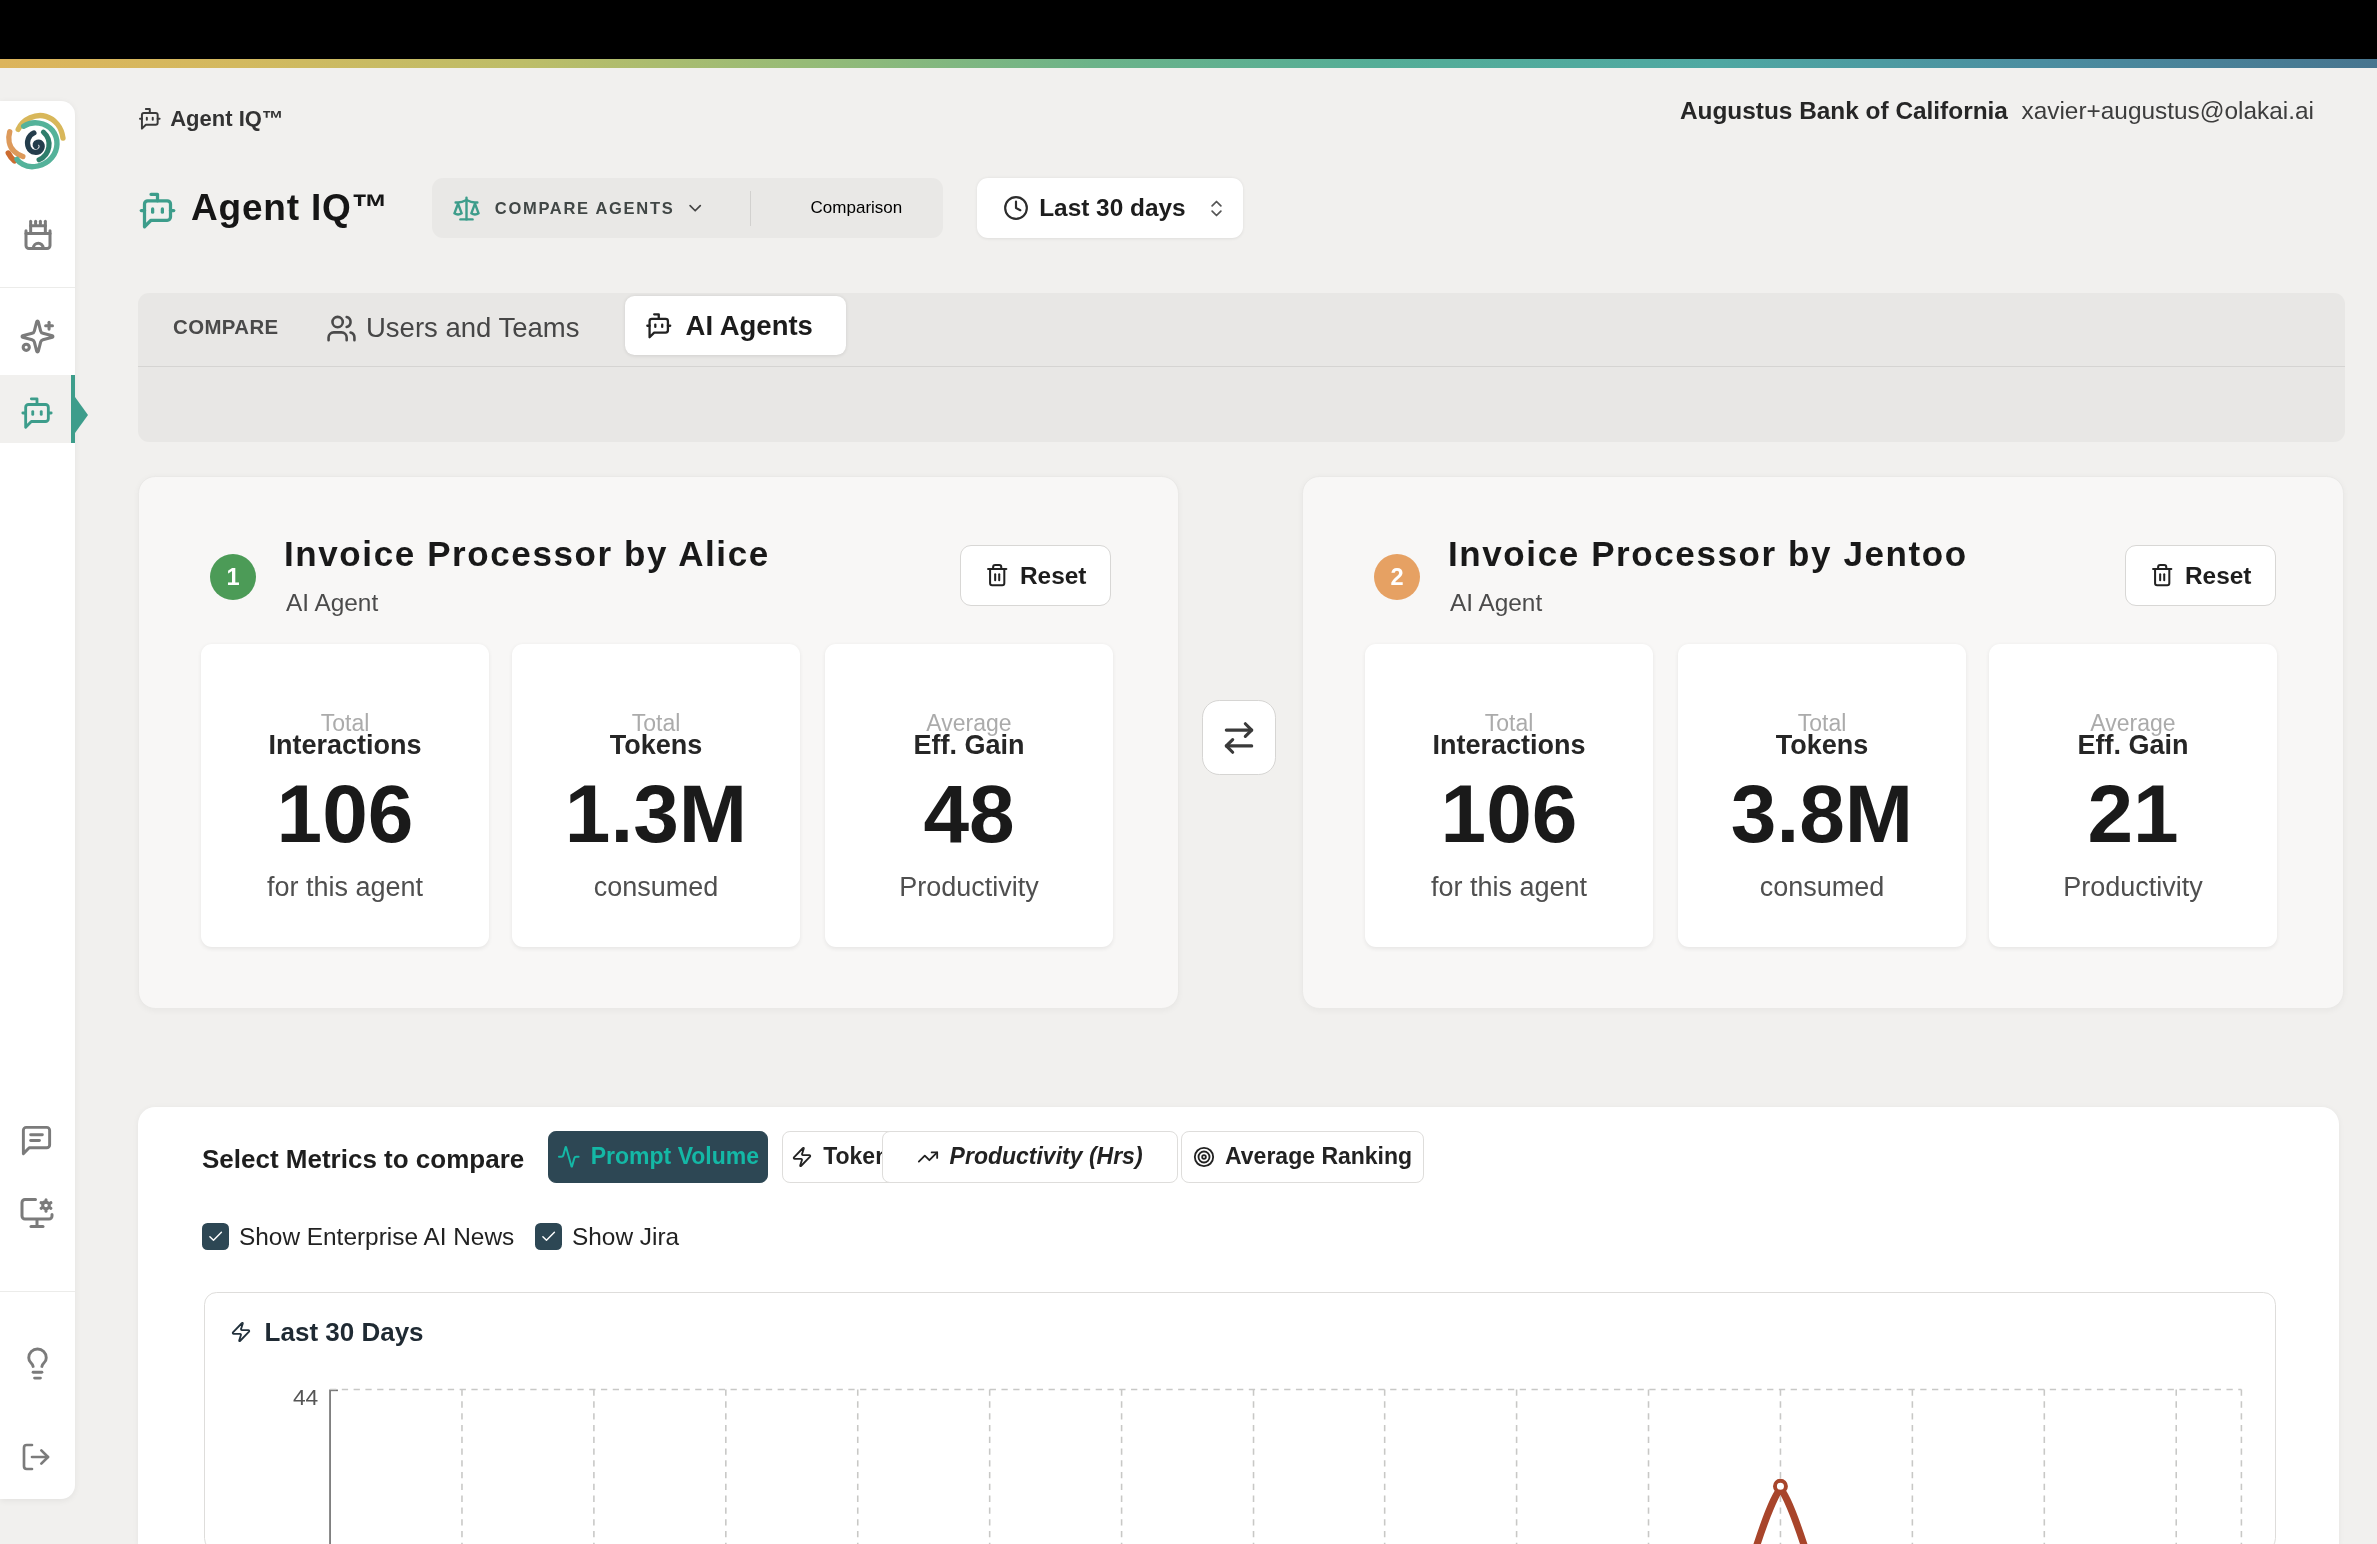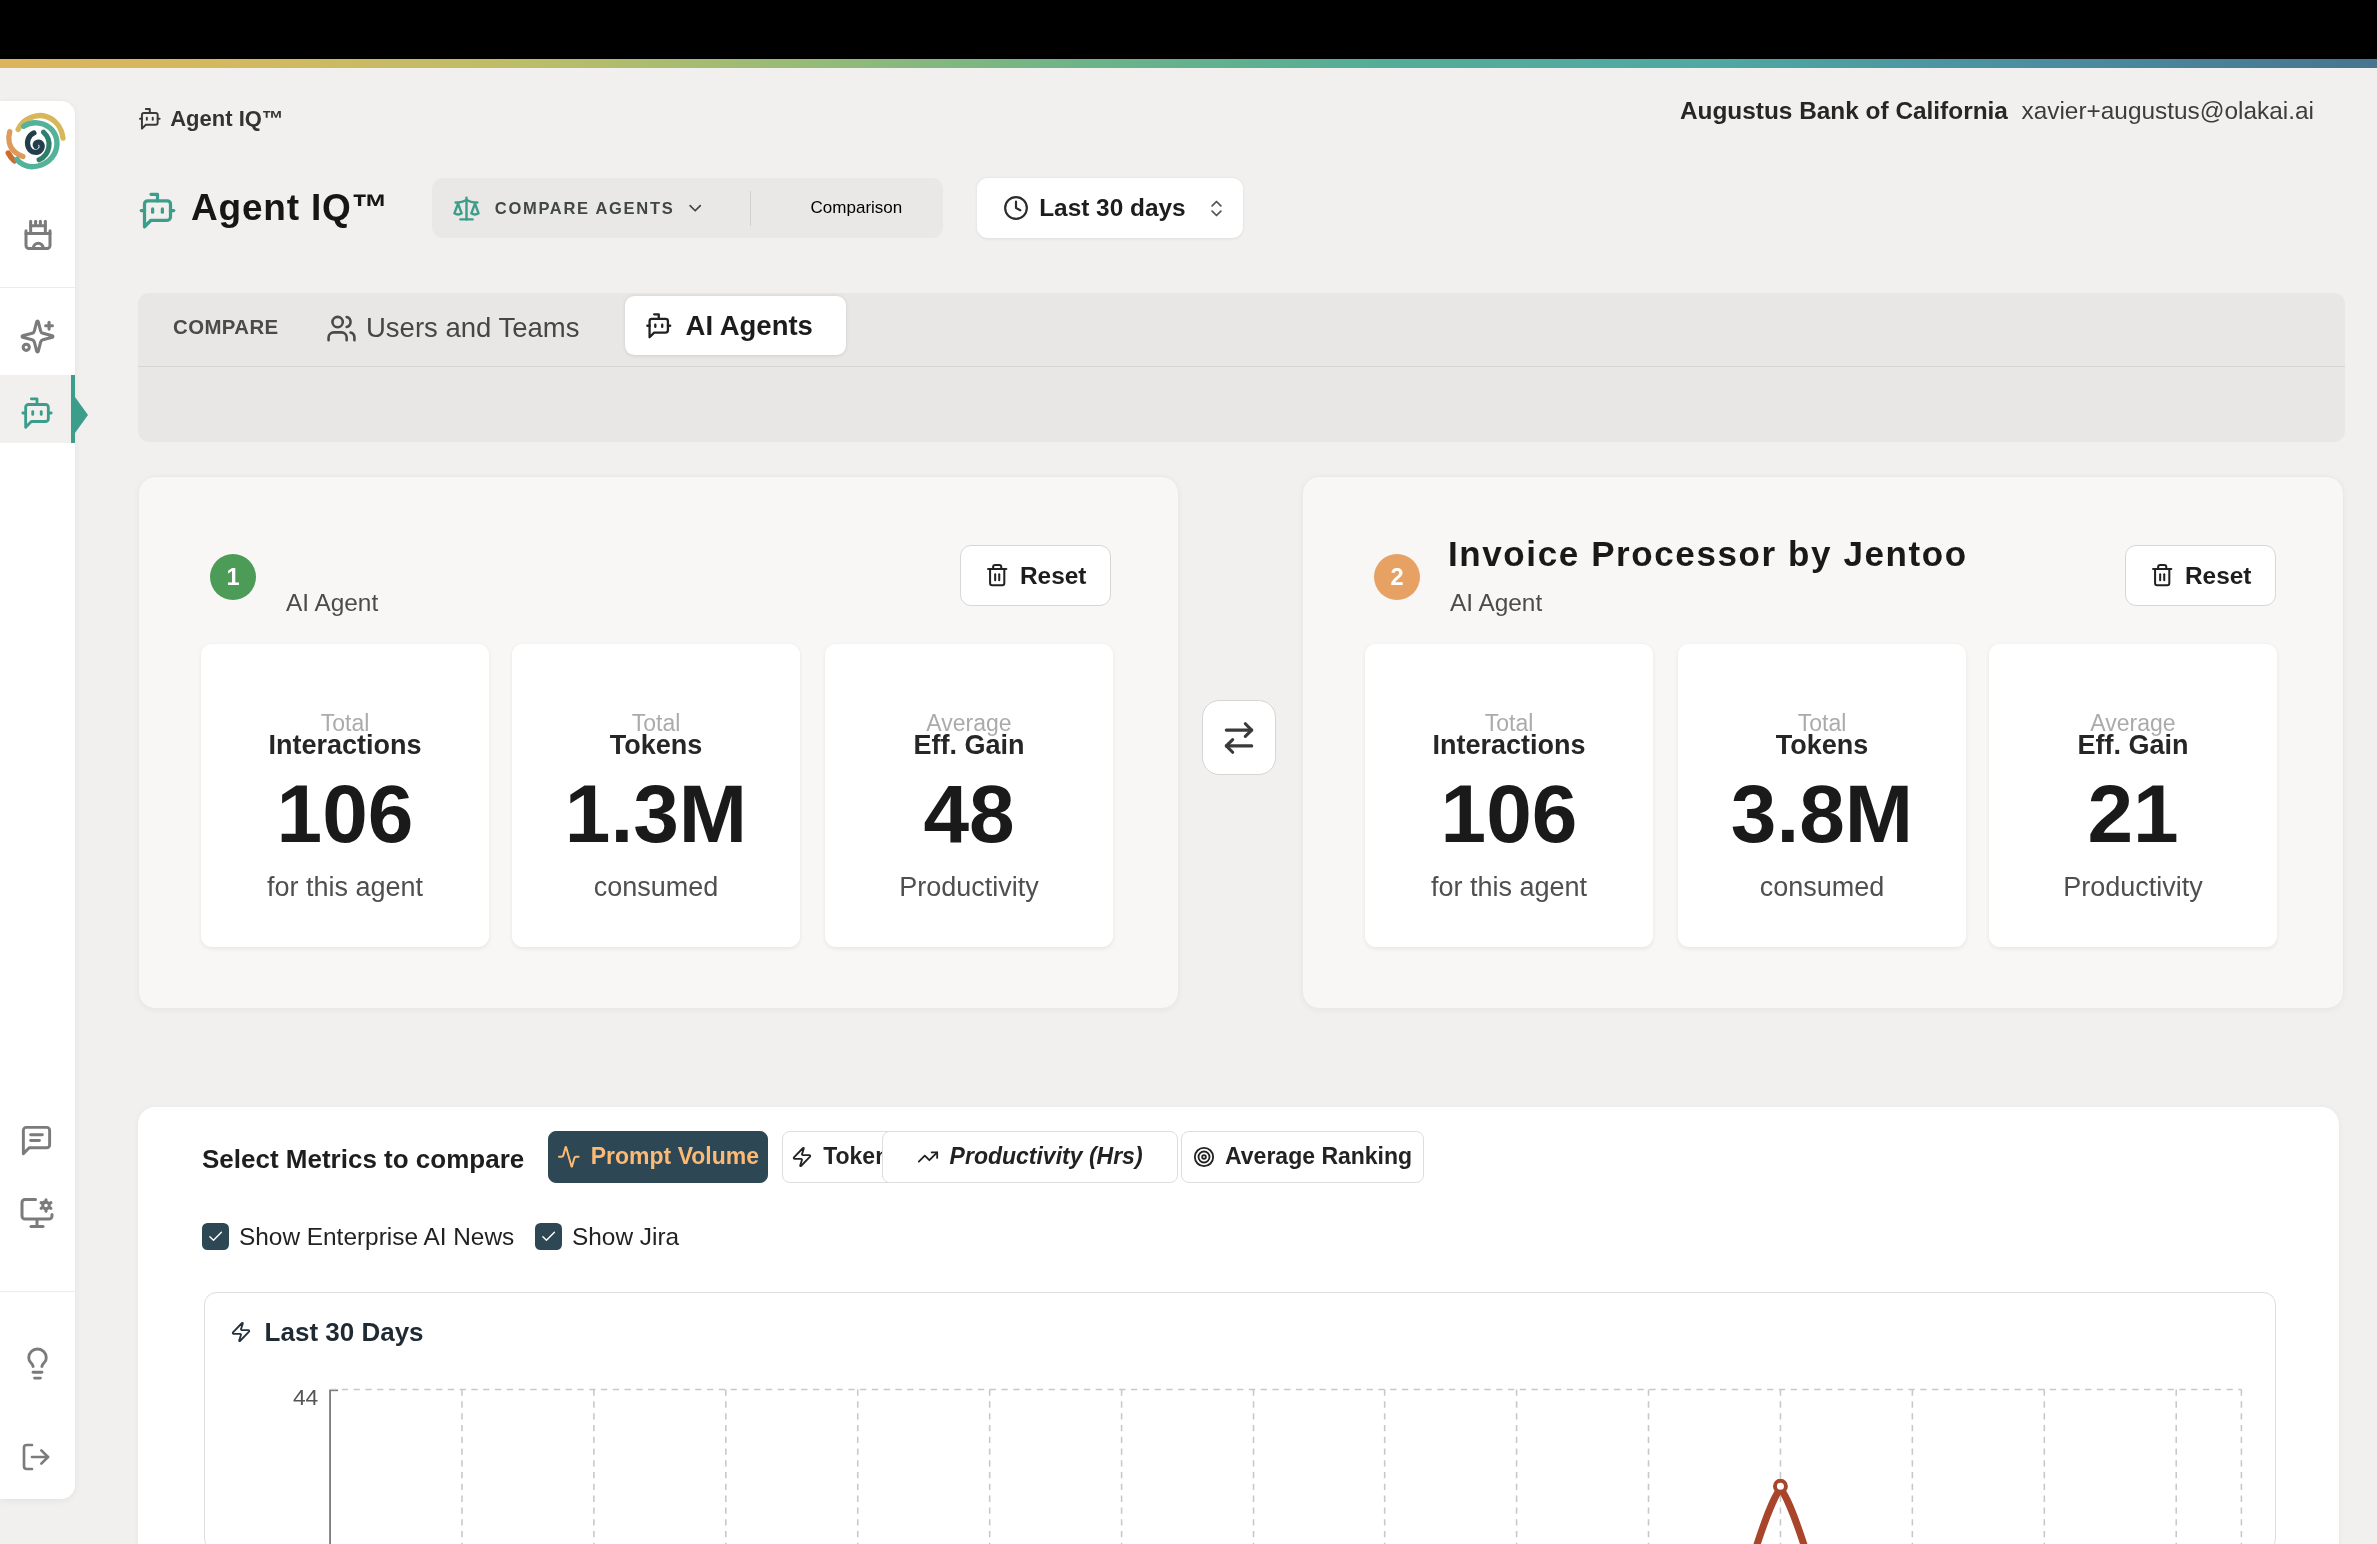--- a/index.html
+++ b/index.html
@@ -165,20 +165,21 @@
         <path d="M15 11v2"></path>
         <path d="M20 12h2"></path>
     </svg>
     <span style="margin-left:13.4px; font-size:27.5px; font-weight:bold; color:#1c1c1c;">AI Agents</span>
   </div>
   <div class="abs" style="left:0; top:73px; width:2207px; border-top:1.6px solid #d5d4d2;"></div>
 </div>
 
 <div class="abs" style="left:138px; top:476px; width:1041px; height:533px; background:#f8f7f6; border:1.6px solid #eae9e7; border-radius:17.3px; box-shadow:0 1.6px 6.3px rgba(0,0,0,0.04);">
   <div class="abs" style="left:71px; top:77px; width:46px; height:46px; border-radius:50%; background:#4c9b57; color:#fff; font-size:23.6px; font-weight:bold; display:flex; align-items:center; justify-content:center;">1</div>
+  <div class="abs" style="left:145px; top:57px; font-size:35px; font-weight:bold; letter-spacing:1.6px; color:#191919;">Invoice Processor by Alice</div>
   <div class="abs" style="left:147px; top:112px; font-size:24.4px; color:#4b4b4b;">AI Agent</div>
   <div class="abs" style="left:821px; top:68px; width:151px; height:61px; background:#fff; border:1.6px solid #d8d7d5; border-radius:11px; display:flex; align-items:center; justify-content:center; gap:11px;">
     <svg class="ic" style="color:#222;" width="24.4" height="24.4" viewBox="0 0 24 24" stroke-width="2.1">
       <path d="M3 6h18"></path>
         <path d="M19 6v14a2 2 0 0 1-2 2H7a2 2 0 0 1-2-2V6"></path>
         <path d="M8 6V4a2 2 0 0 1 2-2h4a2 2 0 0 1 2 2v2"></path>
         <line x1="10" y1="11" x2="10" y2="17"></line>
         <line x1="14" y1="11" x2="14" y2="17"></line>
     </svg>
     <span style="font-size:24.4px; font-weight:bold; color:#1d1d1d;">Reset</span>
@@ -323,15 +324,15 @@
   </div>
 </div>
 <style>
   .metric { position:absolute; top:167px; width:288px; height:303px; background:#fff; border-radius:11px; box-shadow:0 1.6px 4.7px rgba(0,0,0,0.07); text-align:center; }
   .metric div { position:absolute; left:0; width:100%; }
   .m1 { top:50px; font-size:23px; color:#ababab;margin-top:16px; }
   .m2 { top:86px; font-size:27px; font-weight:bold; color:#262626; }
   .m3 { top:129px; font-size:82px; font-weight:bold; color:#1a1a1a; line-height:1; }
   .m4 { top:228px; font-size:27px; color:#4f4f4f; }
   .mbtn { position:absolute; top:23.6px; height:52px; background:#fff; border:1.6px solid #dedddb; border-radius:7.9px; display:flex; align-items:center; justify-content:center; gap:10.2px; color:#222; font-size:23px; font-weight:bold; }
-  .mbtn.sel { background:#2d4754; border-color:#2d4754; color:#fdba74; }
+  .mbtn.sel { background:#2d4754; border-color:#2d4754; color:#14b8a6; }
 </style>
 
 
 </body></html>

